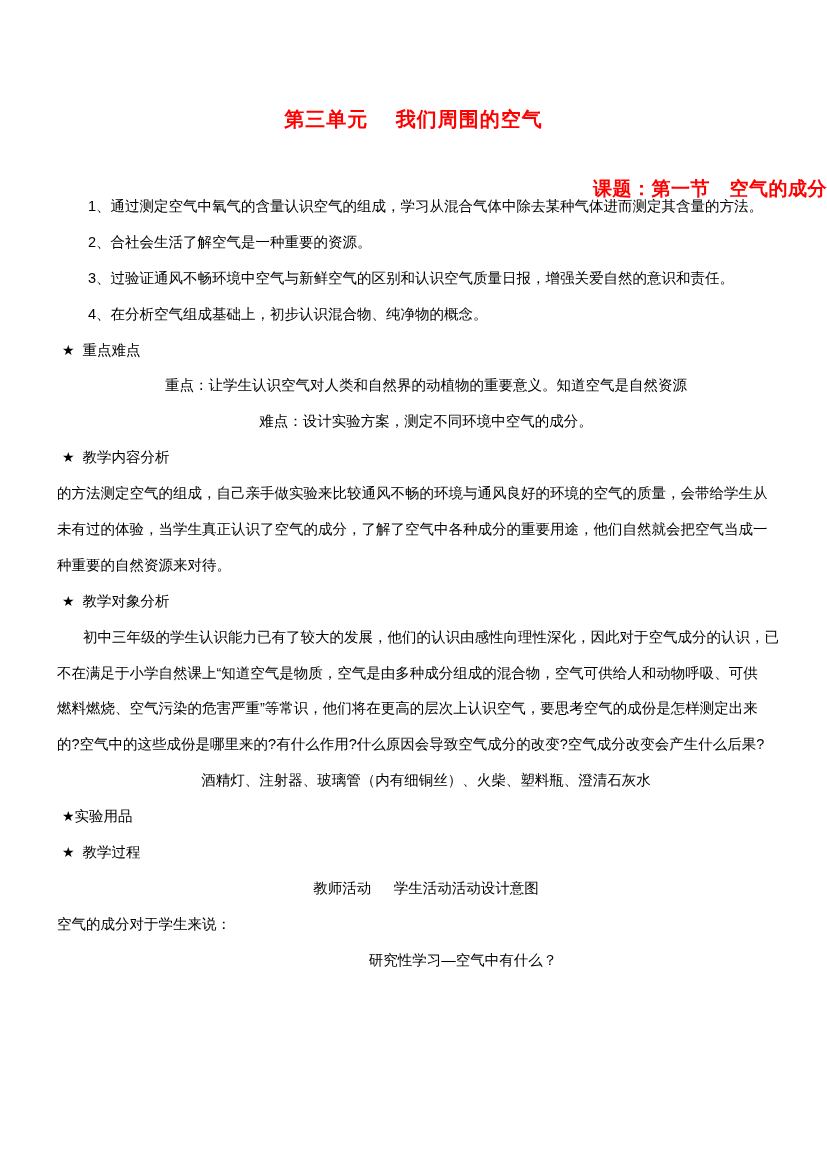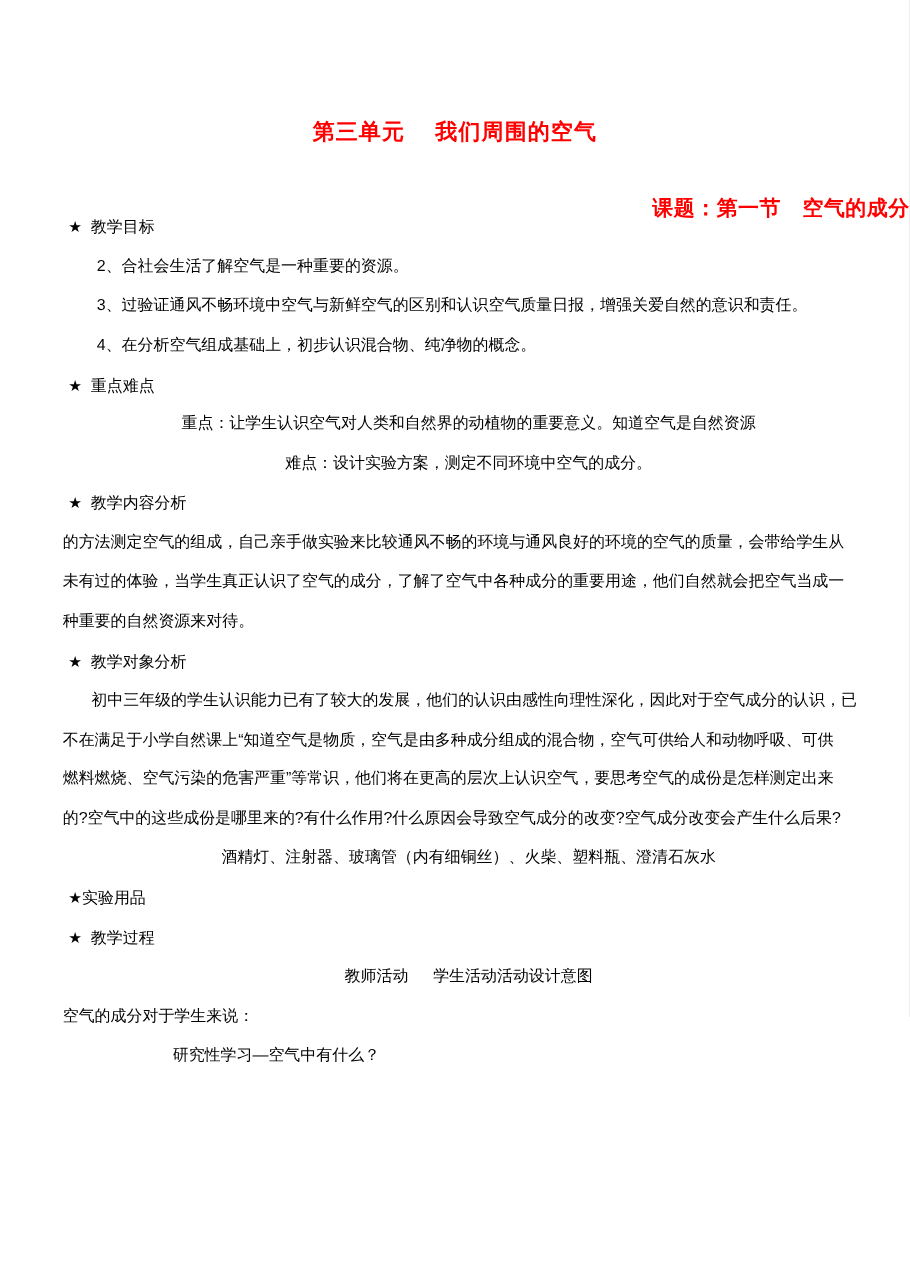--- a/index.html
+++ b/index.html
@@ -31,39 +31,39 @@
     position:absolute; top:189px; left:57px; width:712px;
     font-size:14.5px;
   }
   .ln {
     height:35.9px; line-height:35.9px;
     white-space:pre;
   }
   .i26 { padding-left:26px;text-align:center; }
   .i31 { padding-left:31px; }
   .i41 { padding-left:41px; }
-  .i100 { padding-left:100px; }
+  .i100 { padding-left:100px;text-align:center; }
   .star {
     display:inline-block;
     margin-left:5px; margin-right:8px;
     font-size:14px;
   }
   .tight .star { margin-right:0; }
 </style>
 </head>
 <body>
 
 <div class="page">
 
   <div class="title1">第三单元　 我们周围的空气</div>
   <div class="title2">课题：第一节　空气的成分</div>
 
   <div class="bodytext">
 
-    <div class="ln hstar"><span class="star">★</span><span>教学目标</span></div>
+    <div class="ln i31">1、通过测定空气中氧气的含量认识空气的组成，学习从混合气体中除去某种气体进而测定其含量的方法。</div>
     <div class="ln i31">2、合社会生活了解空气是一种重要的资源。</div>
     <div class="ln i31">3、过验证通风不畅环境中空气与新鲜空气的区别和认识空气质量日报，增强关爱自然的意识和责任。</div>
     <div class="ln i31">4、在分析空气组成基础上，初步认识混合物、纯净物的概念。</div>
 
     <div class="ln hstar"><span class="star">★</span><span>重点难点</span></div>
     <div class="ln i26">重点：让学生认识空气对人类和自然界的动植物的重要意义。知道空气是自然资源</div>
     <div class="ln i26">难点：设计实验方案，测定不同环境中空气的成分。</div>
 
     <div class="ln hstar"><span class="star">★</span><span>教学内容分析</span></div>
     <div class="ln">的方法测定空气的组成，自己亲手做实验来比较通风不畅的环境与通风良好的环境的空气的质量，会带给学生从</div>

